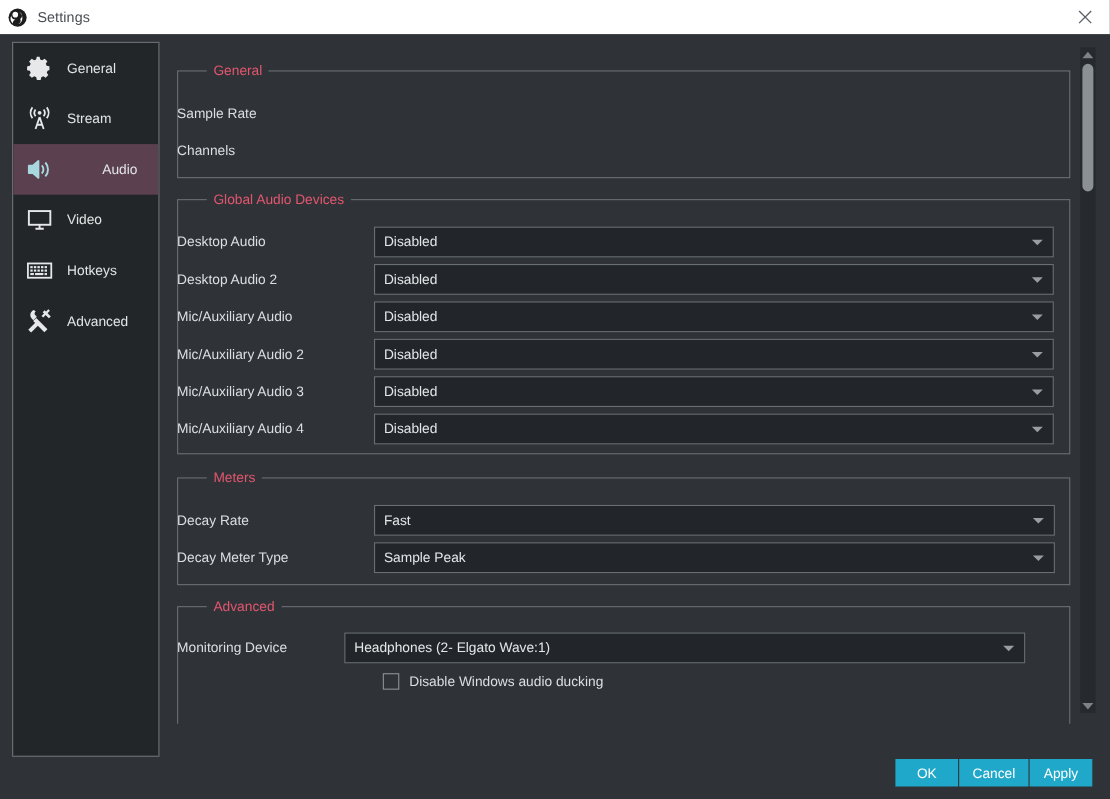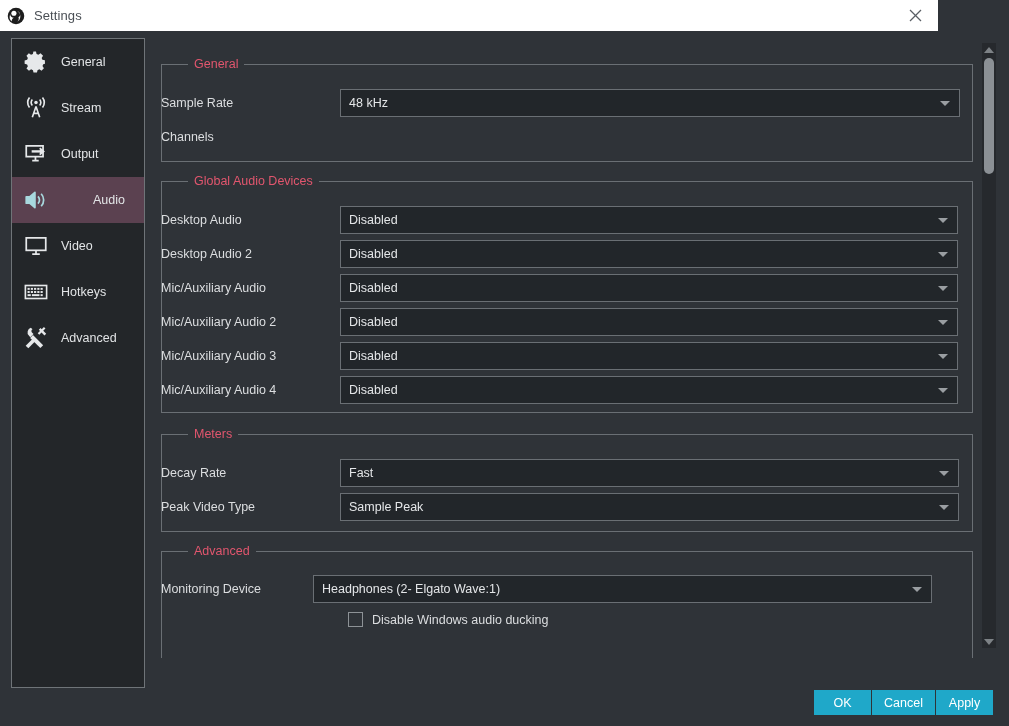--- a/index.html
+++ b/index.html
@@ -15,21 +15,21 @@
     background: #2f3338;
     color: #d6d8da;
     font-size: 12.5px;
     position: relative;
   }
 
   
   #titlebar {
     position: absolute;
     left: 0; top: 0;
-    width: 938px;
+    width: 1009px;
     height: 31px;
     background: #ffffff;
     display: flex;
     align-items: center;
   }
   #titlebar-icon {
     width: 18px; height: 18px;
     margin-left: 7px;
     flex: 0 0 auto;
     display: block;
@@ -259,31 +259,20 @@
       <svg width="26" height="26" viewBox="0 0 24 24" fill="none" stroke="currentColor" stroke-width="1.5">
         <circle cx="12" cy="7" r="1.6" fill="currentColor" stroke="none"></circle>
         <path d="M8.6 4.2a4.6 4.6 0 0 0 0 5.6M15.4 4.2a4.6 4.6 0 0 1 0 5.6"></path>
         <path d="M6 2.4a7.6 7.6 0 0 0 0 9.2M18 2.4a7.6 7.6 0 0 1 0 9.2"></path>
         <path d="M12 10.6 8.6 20.5M12 10.6l3.4 9.9M9.7 17h4.6"></path>
       </svg>
     </span>
     <span class="nav-label">Stream</span>
   </div>
 
-  <div class="nav-item">
-    <span class="nav-icon">
-      <svg width="26" height="26" viewBox="0 0 24 24" fill="none" stroke="currentColor" stroke-width="1.6">
-        <path d="M3 4.5h15.5v10H3z"></path>
-        <path d="M8.5 18.2h6M11.5 14.5v3.7"></path>
-        <path d="M8 9.6h9.5" stroke-width="2.2"></path>
-        <path d="M15.5 6.6 19 9.6l-3.5 3" fill="currentColor" stroke-width="1.6"></path>
-      </svg>
-    </span>
-    <span class="nav-label">Output</span>
-  </div>
 
   <div class="nav-item selected">
     <span class="nav-icon">
       <svg width="26" height="26" viewBox="0 0 24 24" fill="none" stroke="currentColor" stroke-width="1.6">
         <path d="M3 9h3.4L11 5v14L6.4 15H3z" fill="currentColor" stroke="currentColor" stroke-linejoin="round"></path>
         <path d="M13.8 8.6a4.8 4.8 0 0 1 0 6.8M16.8 6.2a8.6 8.6 0 0 1 0 11.6"></path>
       </svg>
     </span>
     <span class="nav-label">Audio</span>
   </div>
@@ -338,24 +327,20 @@
 </div>
 
 <div id="content">
 
   <div class="group" style="left:6px; top:26px; width:812px; height:98px;">
     <span class="group-title">General</span>
   </div>
 
   <div class="row" style="left:6px; top:51px; width:812px;">
     <span class="row-label" style="width:179px;">Sample Rate</span>
-    <div class="combo" style="width:620px;">
-      <span>48 kHz</span>
-      <span class="arrow"></span>
-    </div>
   </div>
 
   <div class="row" style="left:6px; top:85px; width:812px;">
     <span class="row-label" style="width:179px;">Channels</span>
   </div>
 
   <div class="group" style="left:6px; top:143px; width:812px; height:232px;">
     <span class="group-title">Global Audio Devices</span>
   </div>
 
@@ -413,21 +398,21 @@
 
   <div class="row" style="left:6px; top:421px; width:812px;">
     <span class="row-label" style="width:179px;">Decay Rate</span>
     <div class="combo" style="width:619px;">
       <span>Fast</span>
       <span class="arrow"></span>
     </div>
   </div>
 
   <div class="row" style="left:6px; top:455px; width:812px;">
-    <span class="row-label" style="width:179px;">Peak Video Type</span>
+    <span class="row-label" style="width:179px;">Decay Meter Type</span>
     <div class="combo" style="width:619px;">
       <span>Sample Peak</span>
       <span class="arrow"></span>
     </div>
   </div>
 
   <div class="group" style="left:6px; top:513px; width:812px; height:128px;">
     <span class="group-title">Advanced</span>
   </div>
 

